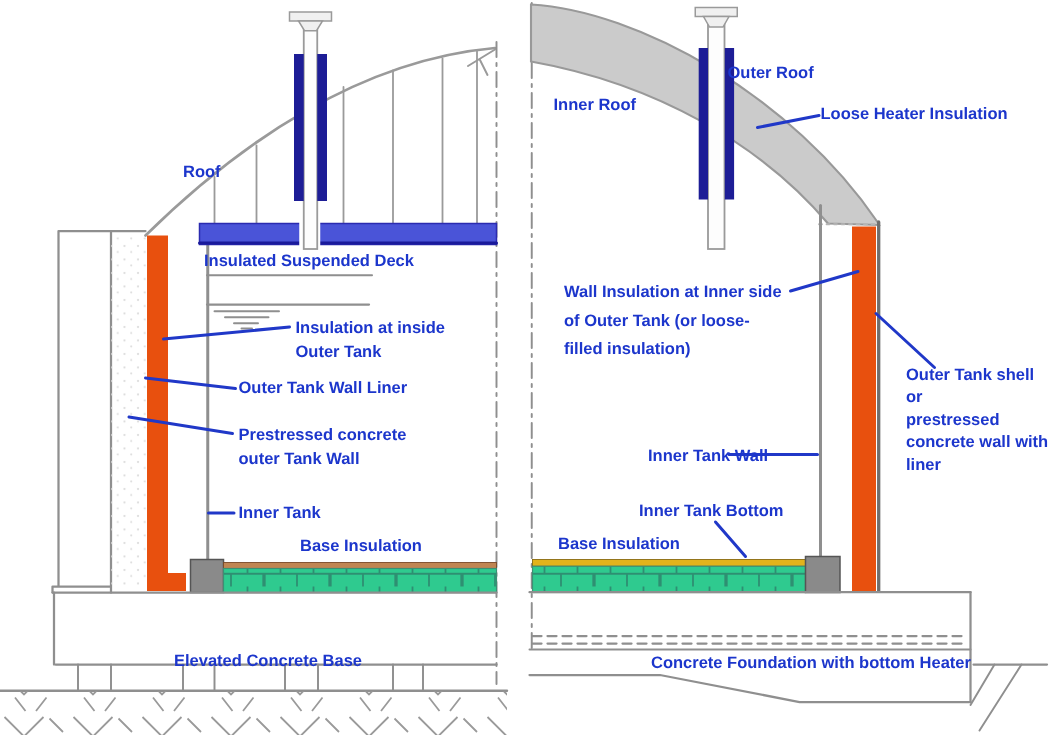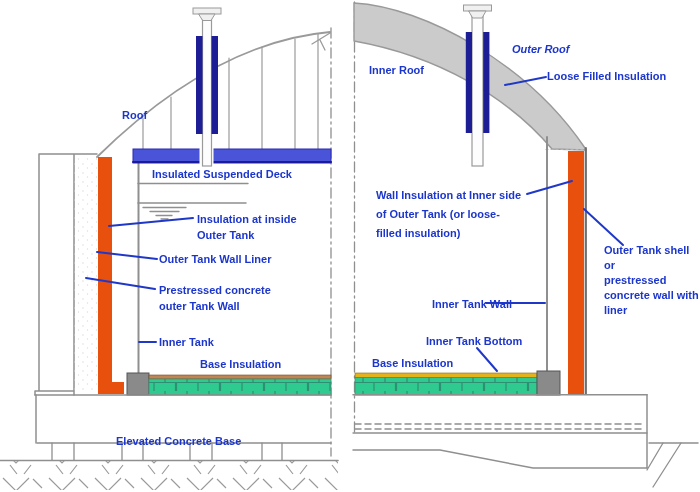--- a/index.html
+++ b/index.html
@@ -136,36 +136,37 @@
     <line x1="156" y1="342" x2="139" y2="342"></line>
     <line x1="546" y1="77" x2="505" y2="85"></line>
     <line x1="527" y1="194" x2="572" y2="181"></line>
     <line x1="486" y1="303" x2="545" y2="303"></line>
     <line x1="477" y1="348" x2="497" y2="371"></line>
     <line x1="623" y1="245" x2="584" y2="209"></line>
   </g>
 </svg>
 
   <div class="lbl" style="left:122px;top:64px;margin-top:44px;">Roof</div>
-  <div class="lbl" style="left:152px;top:167px;">Insulated Suspended Deck</div>
+  <div class="lbl" style="left:136px;top:167px;">Insulated Suspended Deck</div>
   <div class="lbl lh17" style="left:197px;top:211px;">Insulation at inside
 Outer Tank</div>
   <div class="lbl" style="left:159px;top:252px;">Outer Tank Wall Liner</div>
   <div class="lbl lh17" style="left:159px;top:282px;">Prestressed concrete
 outer Tank Wall</div>
   <div class="lbl" style="left:159px;top:335px;">Inner Tank</div>
   <div class="lbl" style="left:200px;top:357px;">Base Insulation</div>
   <div class="lbl" style="left:116px;top:406px;margin-top:28px;">Elevated Concrete Base</div>
 
   <div class="lbl" style="left:369px;top:63px;">Inner Roof</div>
-  <div class="lbl" style="left:512px;top:42px;font-style:italic;">Outer Roof</div>
-  <div class="lbl" style="left:547px;top:69px;">Loose Filled Insulation</div>
+  <div class="lbl" style="left:485px;top:42px;">Outer Roof</div>
+  <div class="lbl" style="left:547px;top:69px;">Loose Heater Insulation</div>
   <div class="lbl lh19" style="left:376px;top:186px;">Wall Insulation at Inner side
 of Outer Tank (or loose-
 filled insulation)</div>
   <div class="lbl" style="left:404px;top:297px;margin-left:28px;">Inner Tank Wall</div>
   <div class="lbl" style="left:426px;top:334px;text-align:center;">Inner Tank Bottom</div>
   <div class="lbl" style="left:372px;top:356px;">Base Insulation</div>
   <div class="lbl lh15" style="left:604px;top:243px;">Outer Tank shell or
 prestressed
 concrete wall with
 liner</div>
+  <div class="lbl" style="left:434px;top:435px;">Concrete Foundation with bottom Heater</div>
 </div>
 
 </body></html>

